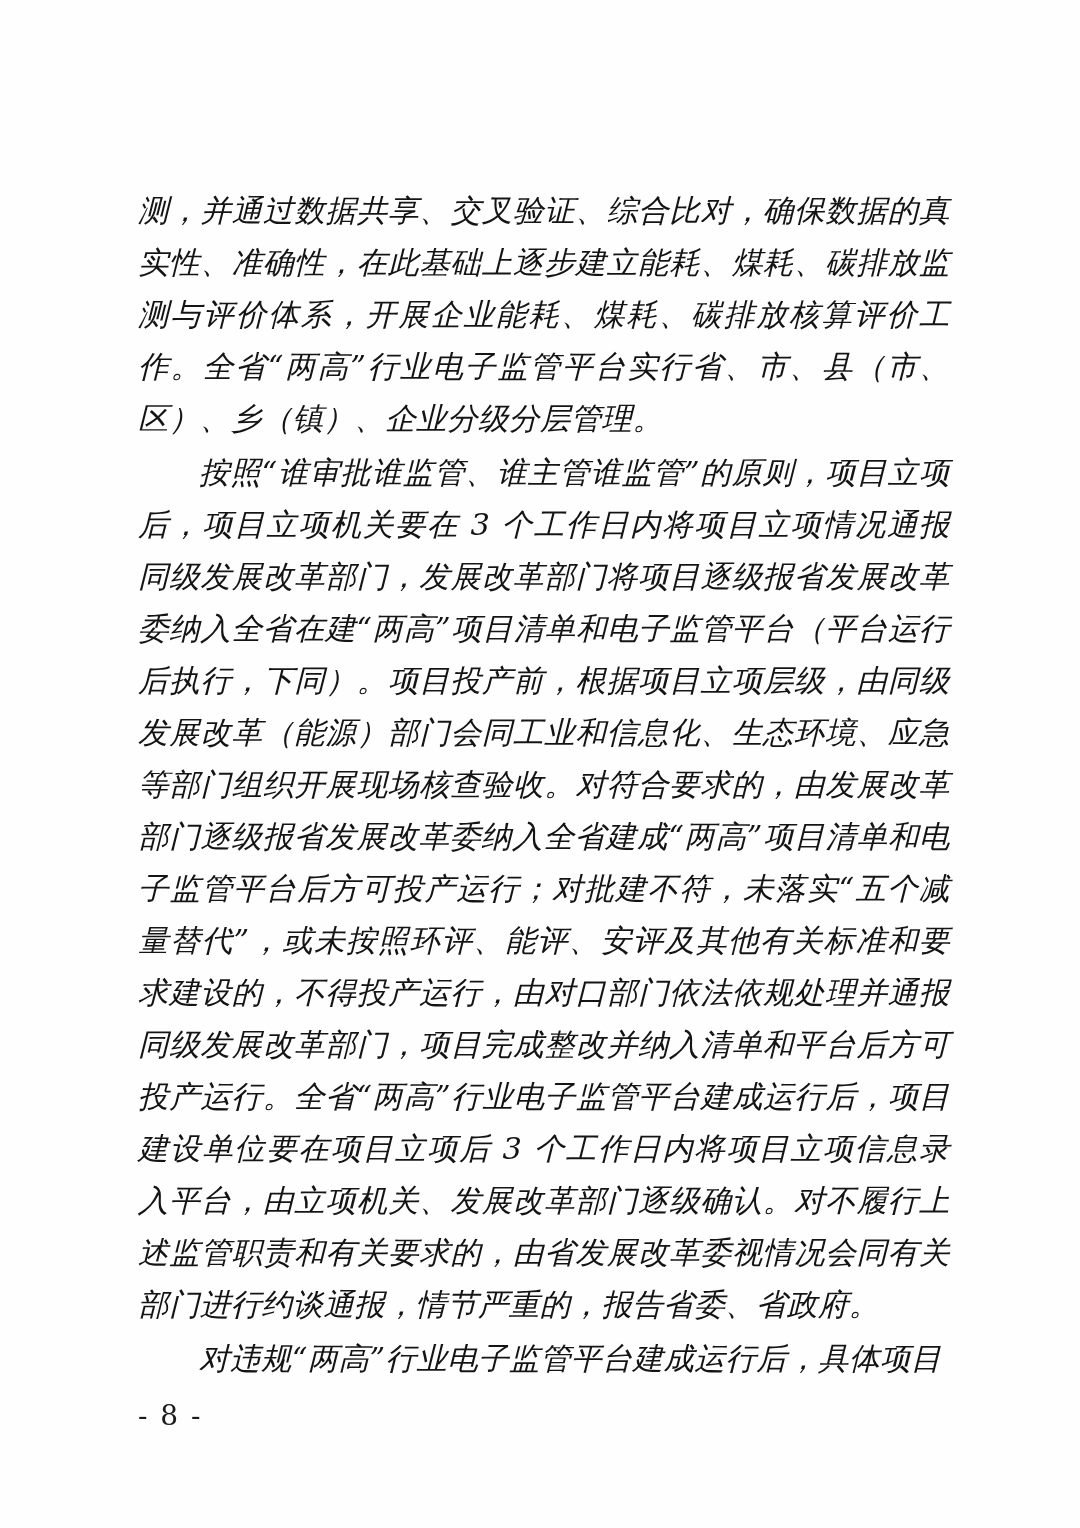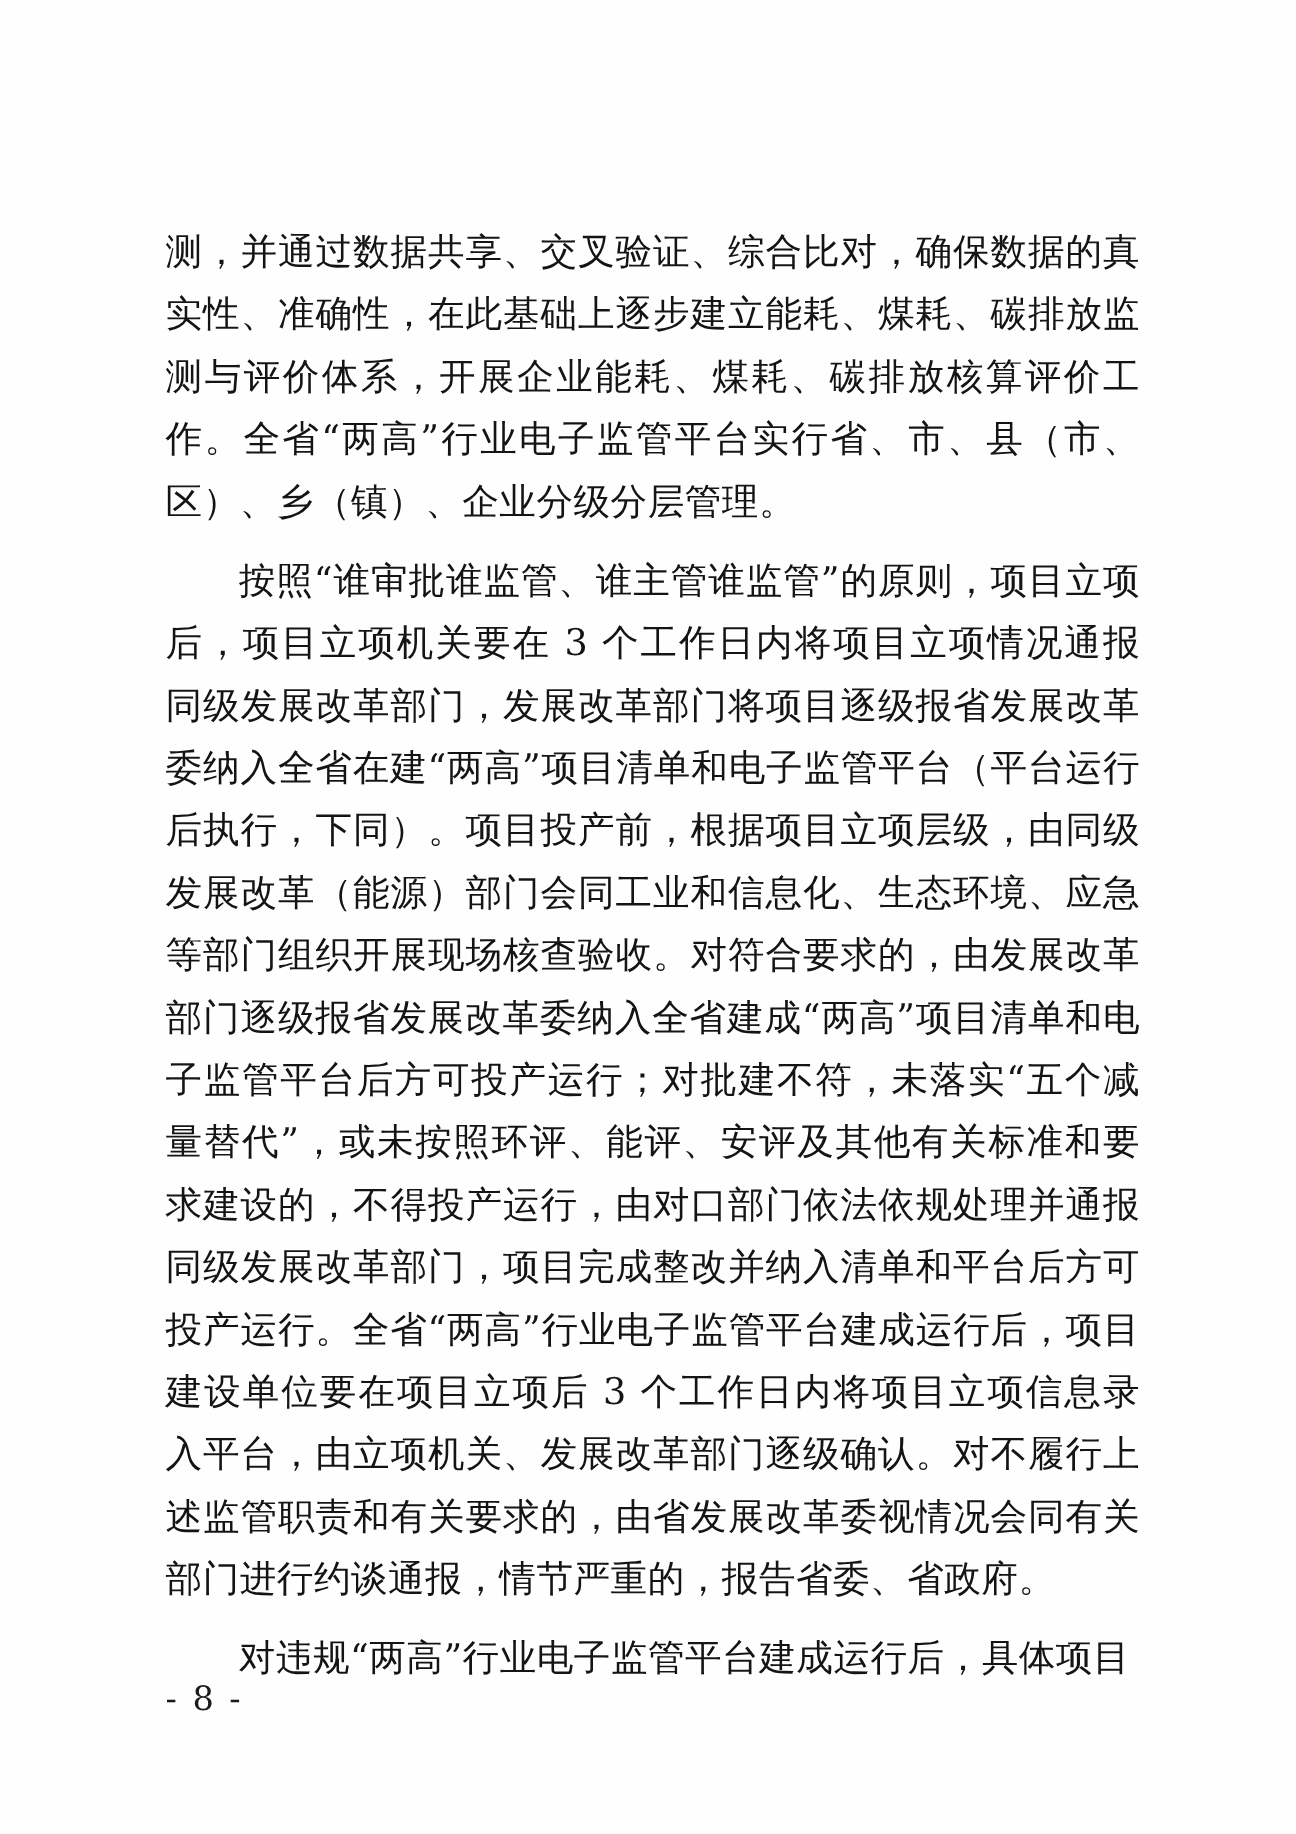--- a/index.html
+++ b/index.html
@@ -24,26 +24,27 @@
     width: 812px;
   }
   .para {
     font-size: 30.5px;
     line-height: 52px;
     letter-spacing: 0.4px;
     text-align: justify;
     text-justify: inter-ideograph;
     margin: 0 0 0 0;
     color: #141414;
+    font-style: italic;
   }
   .para.indent {
     text-indent: 61px;
   }
   .para + .para {
-    margin-top: 14px;
+    margin-top: 2px;
   }
   .heading {
     font-size: 30.5px;
     line-height: 52px;
     font-weight: bold;
     text-indent: 61px;
     margin: 6px 0 0 0;
     font-family: "DejaVu Sans", "Liberation Sans", sans-serif;
     color: #0d0d0d;
   }

